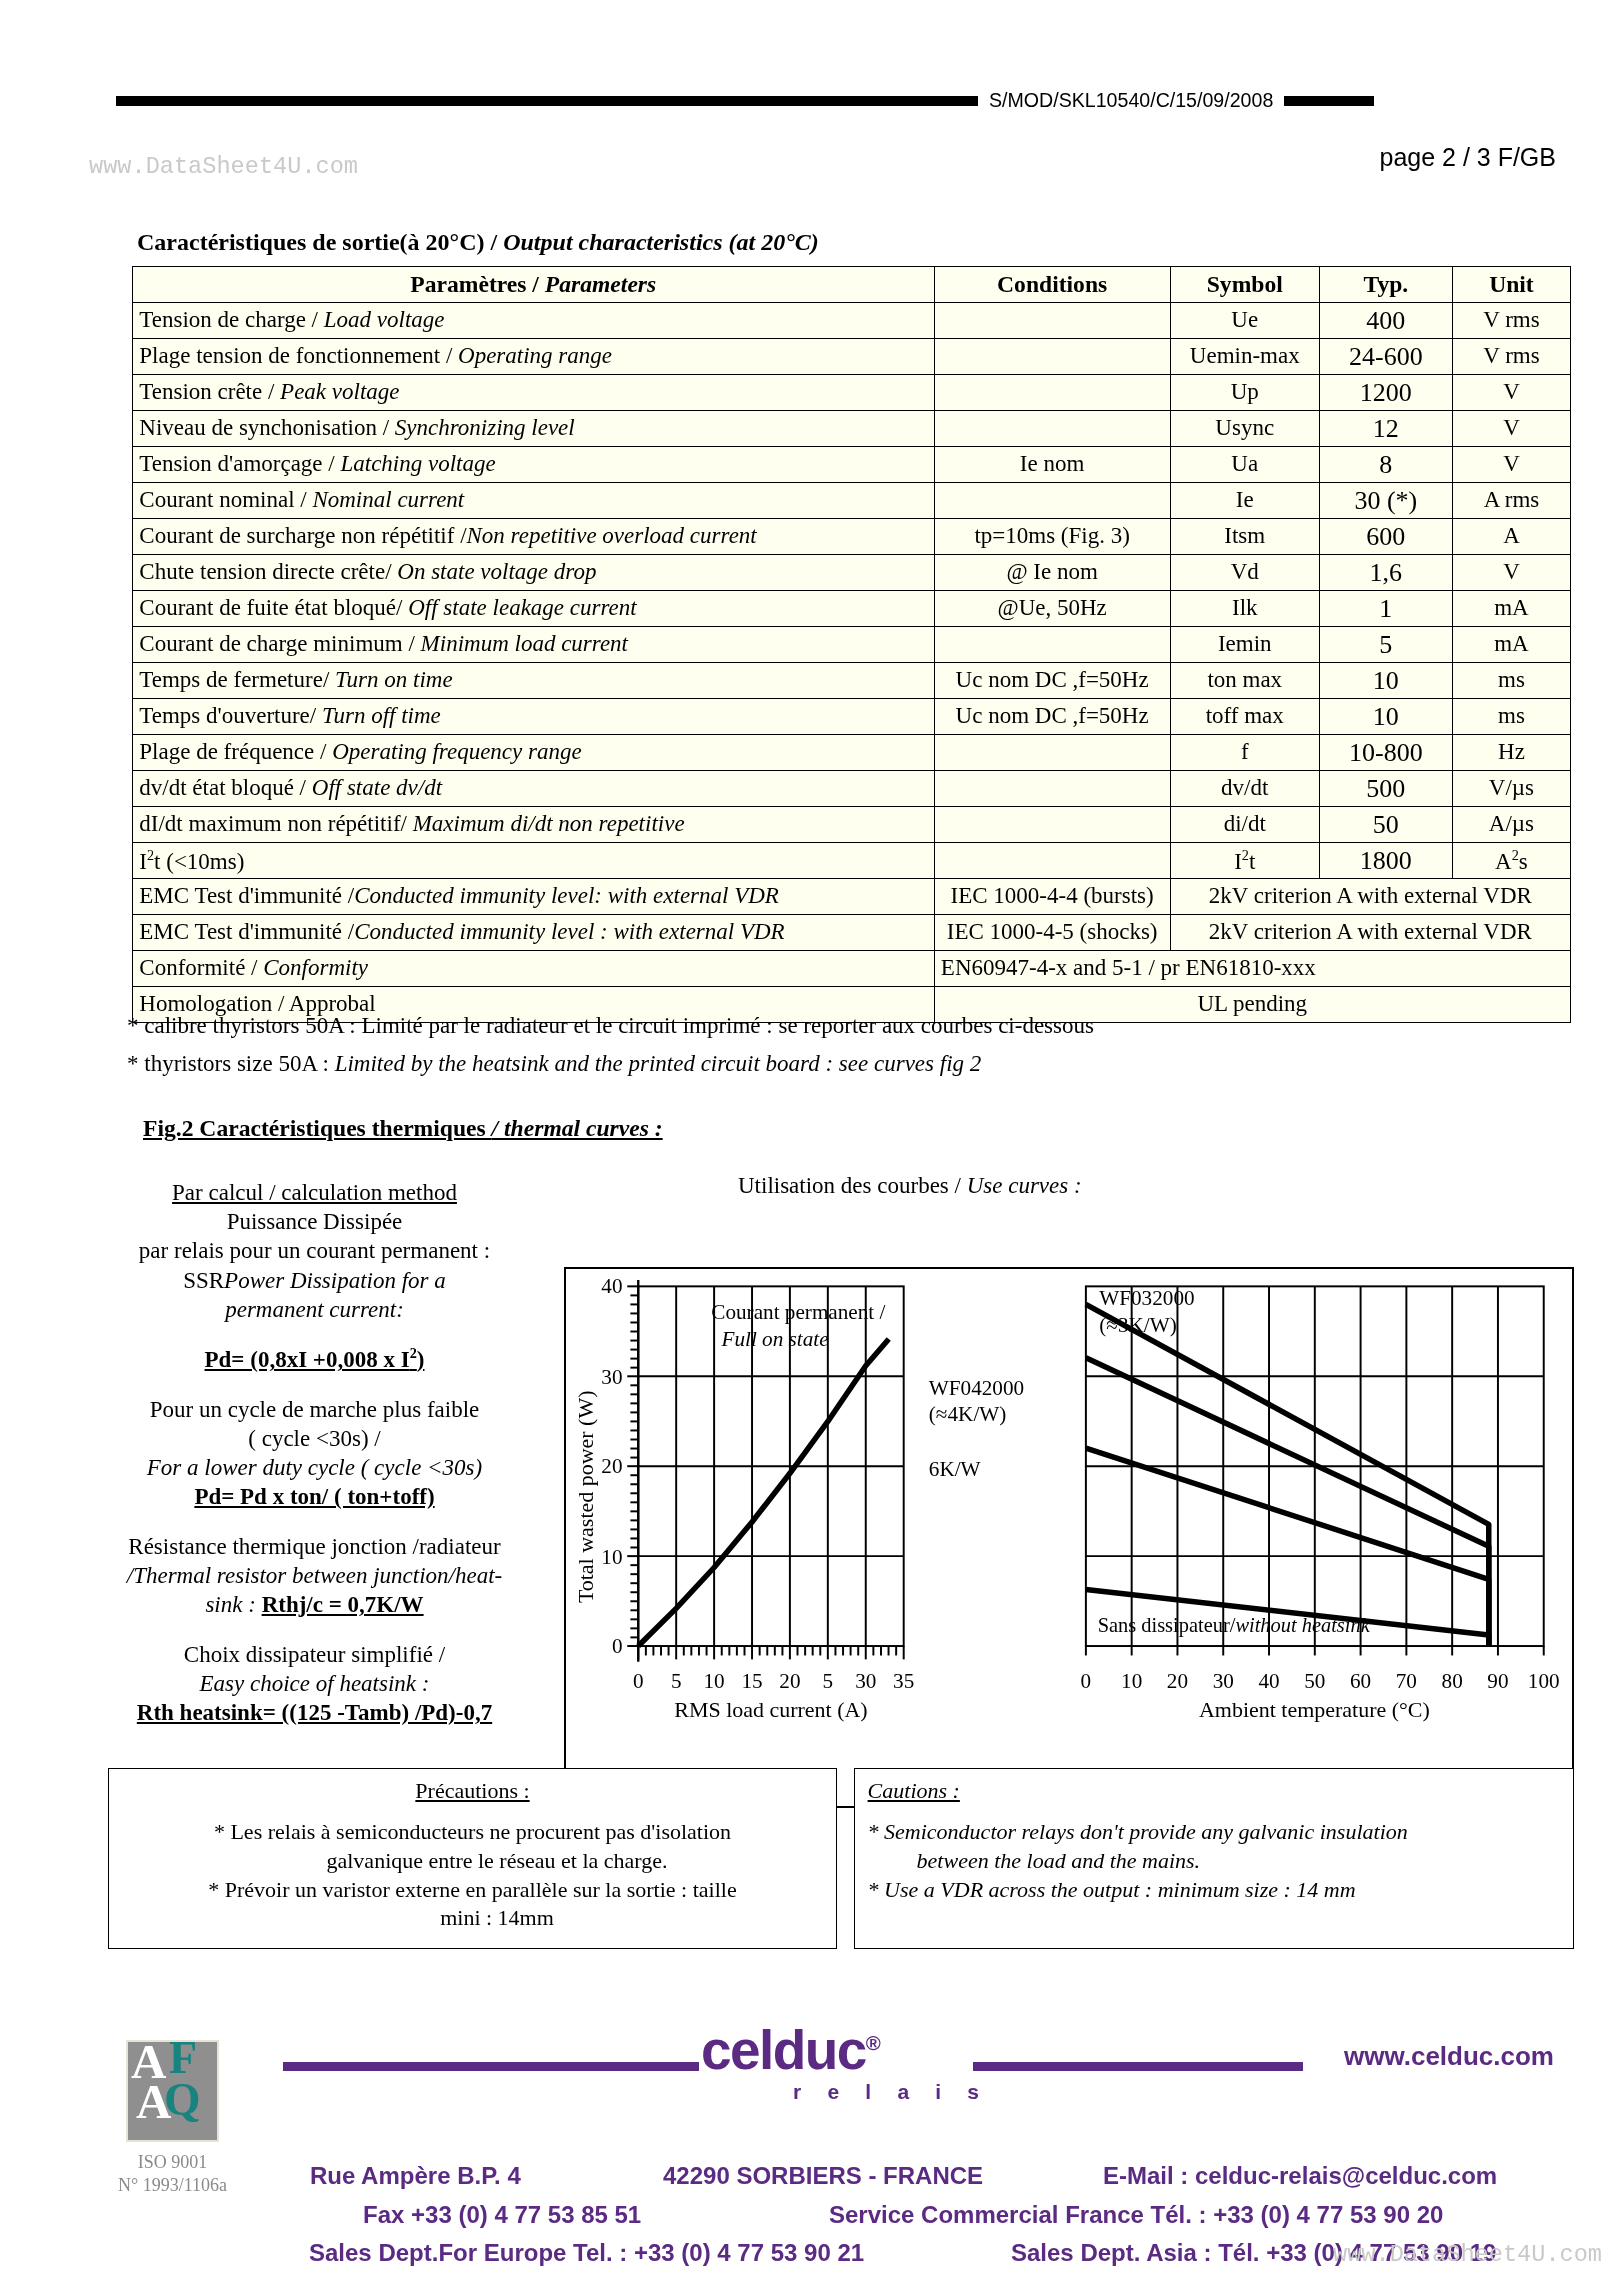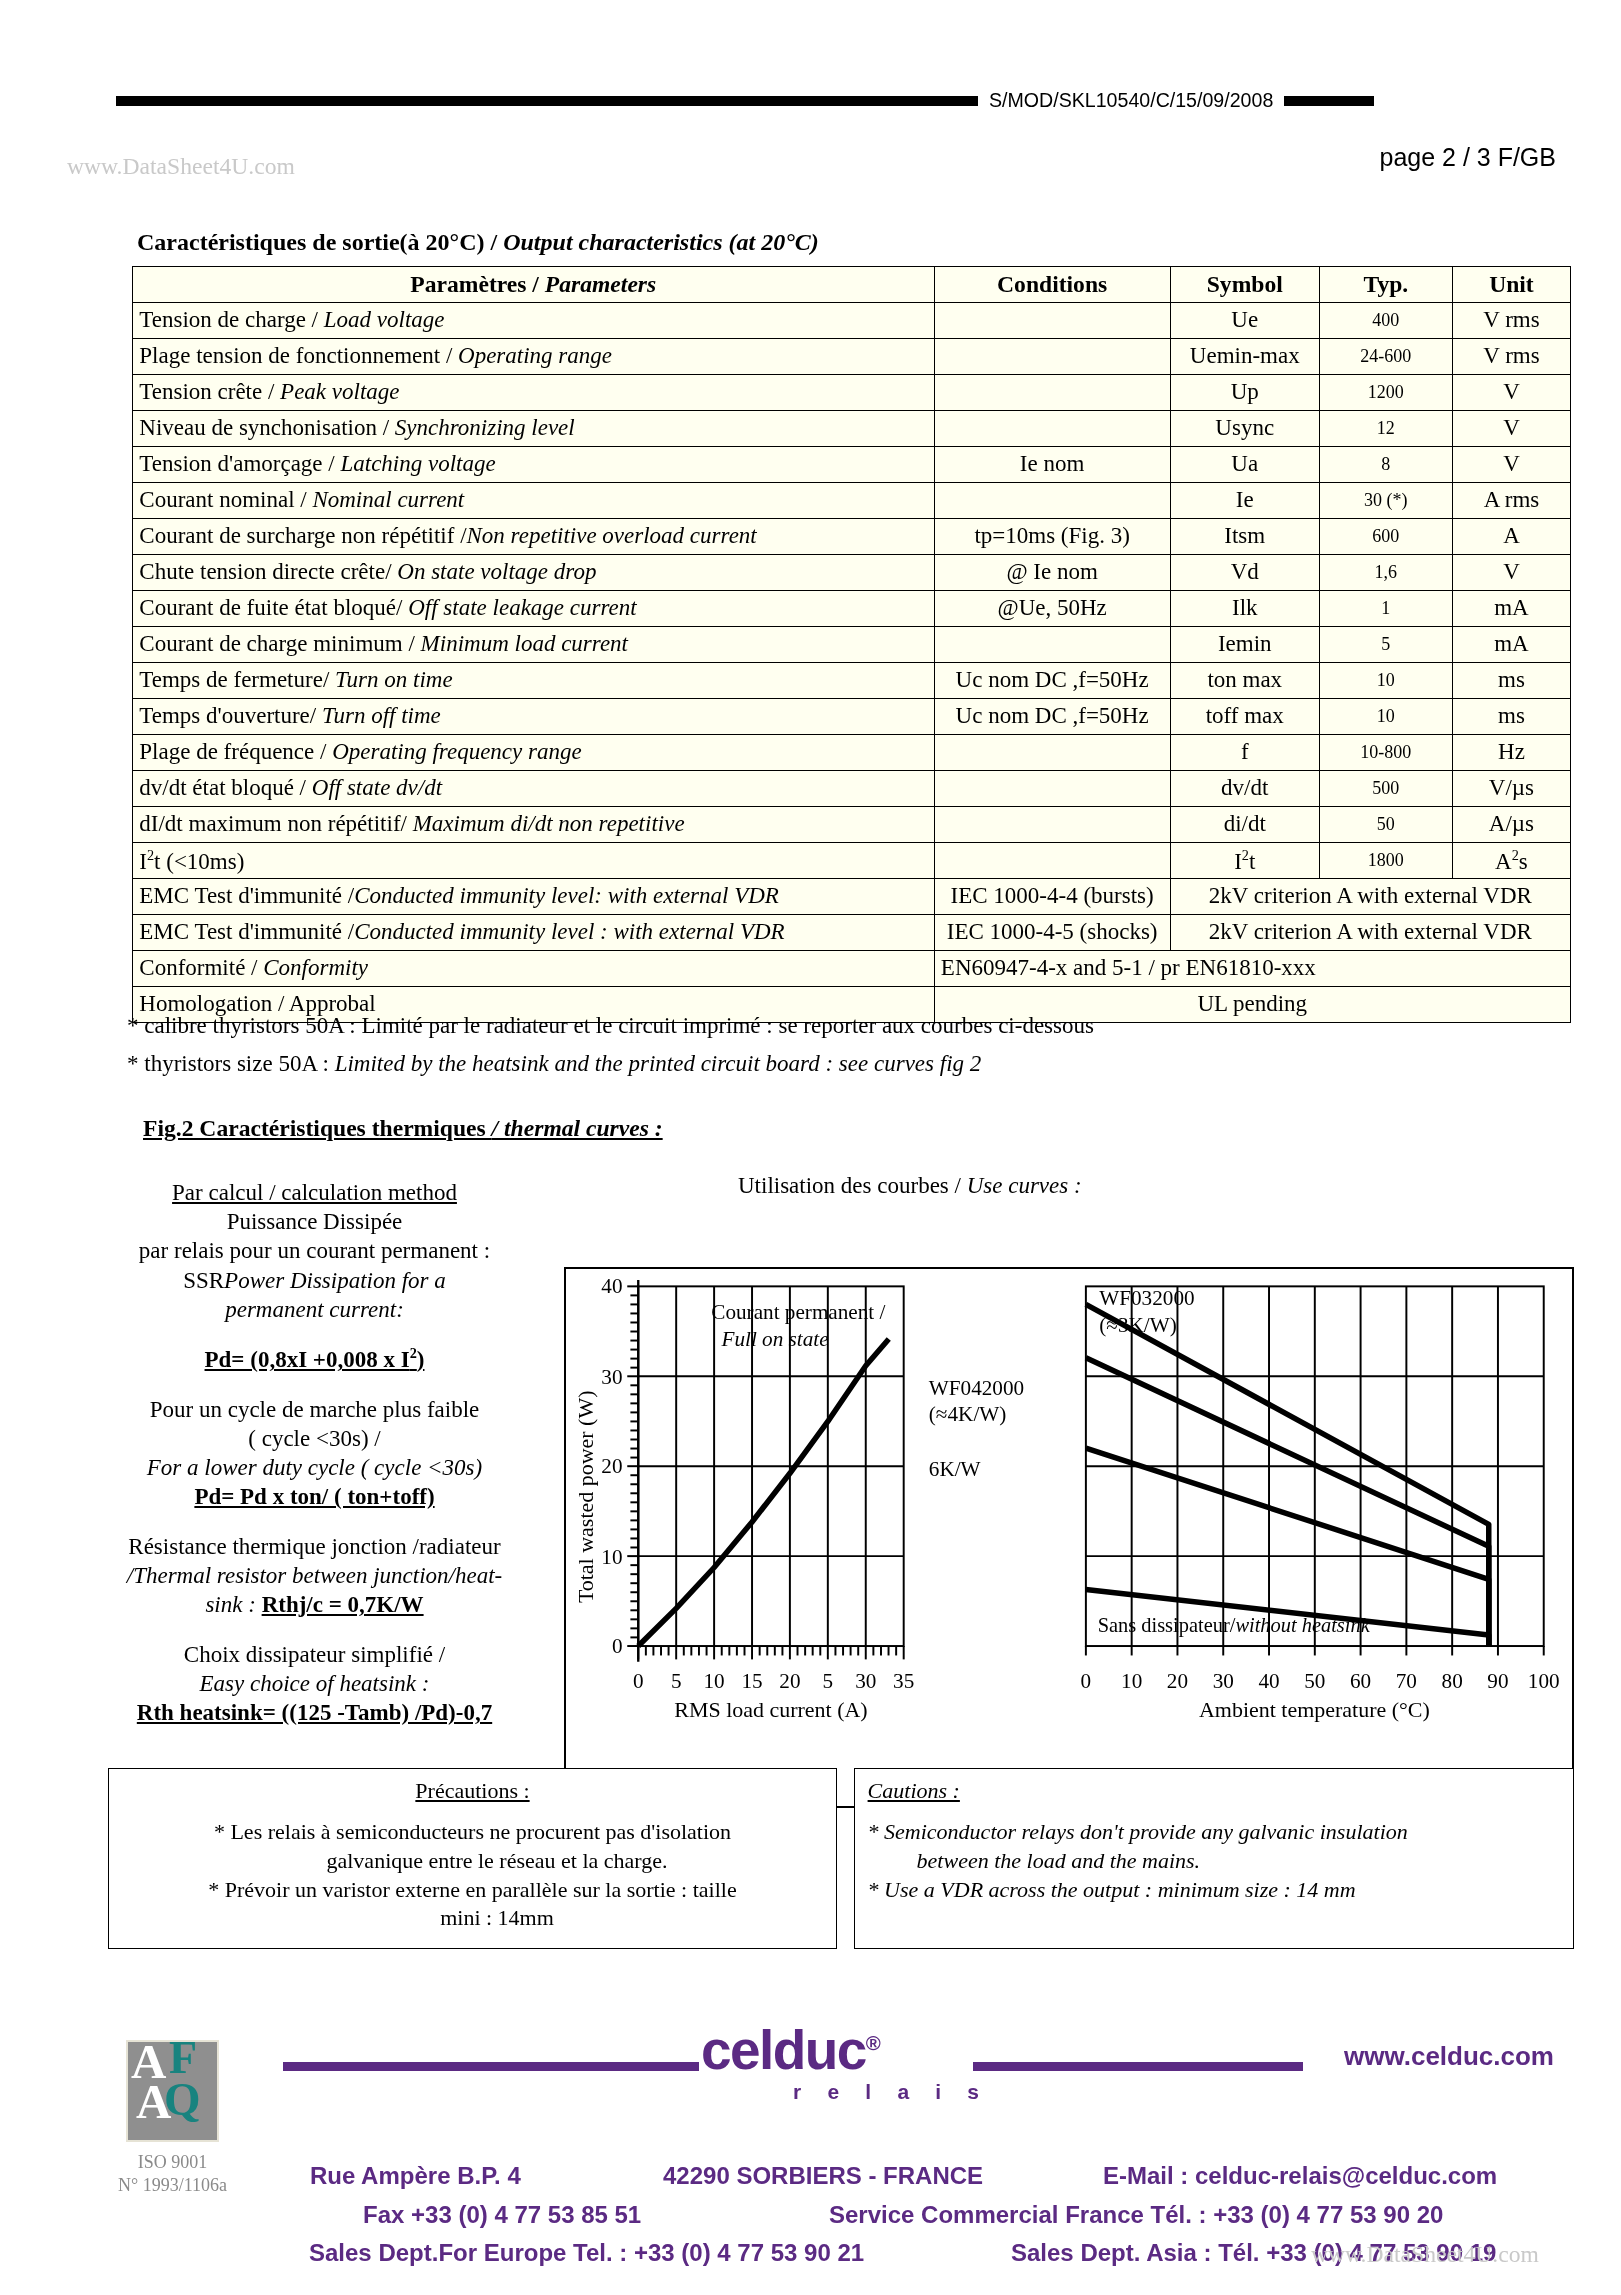--- a/index.html
+++ b/index.html
@@ -20,22 +20,22 @@
   .hdr-bar-left { height:10.2px; background:#000; flex: 0 0 862px; }
   .hdr-ref {
     font-family:"Liberation Sans", sans-serif;
     font-size:19.6px; color:#000; padding:0 11px; white-space:nowrap;
     line-height:1;
   }
   .hdr-bar-right { height:10.2px; background:#000; flex: 0 0 90px; }
 
   .wm {
     position:absolute;
-    font-family:Liberation Serif, serif;
-    color:#c9c9c9; font-size:23.6px; letter-spacing:0px; white-space:nowrap;
+    font-family:Liberation Mono, monospace;
+    color:#c9c9c9; font-size:23.6px; letter-spacing:0px; white-space:nowrap;margin-left:22px;
   }
   .wm-top { left:67px; top:153px; }
   .wm-bot { left:1311px; top:2241px; }
 
   .page-label {
     position:absolute; right:66px; top:143px;
     font-family:"Liberation Sans", sans-serif;
     font-size:25px; color:#000; white-space:nowrap;
   }
 
@@ -60,21 +60,21 @@
     line-height:1.05;
     background:#fffff0;
     vertical-align:middle;
     height:36px;
   }
   table.spec thead th {
     text-align:center; font-weight:bold; font-size:23.6px;
   }
   table.spec td.p { text-align:left; }
   table.spec td.c, table.spec td.s, table.spec td.t, table.spec td.u { text-align:center; }
-  table.spec td.t { font-size:18px; }
+  table.spec td.t { font-size:26px; }
   .colP { width:801px; }
   .colC { width:236px; }
   .colS { width:149px; }
   .colT { width:133px; }
   .colU { width:118px; }
   sup.sq { font-size:0.62em; vertical-align:super; }
 
   
   .note {
     position:absolute; left:127px;

